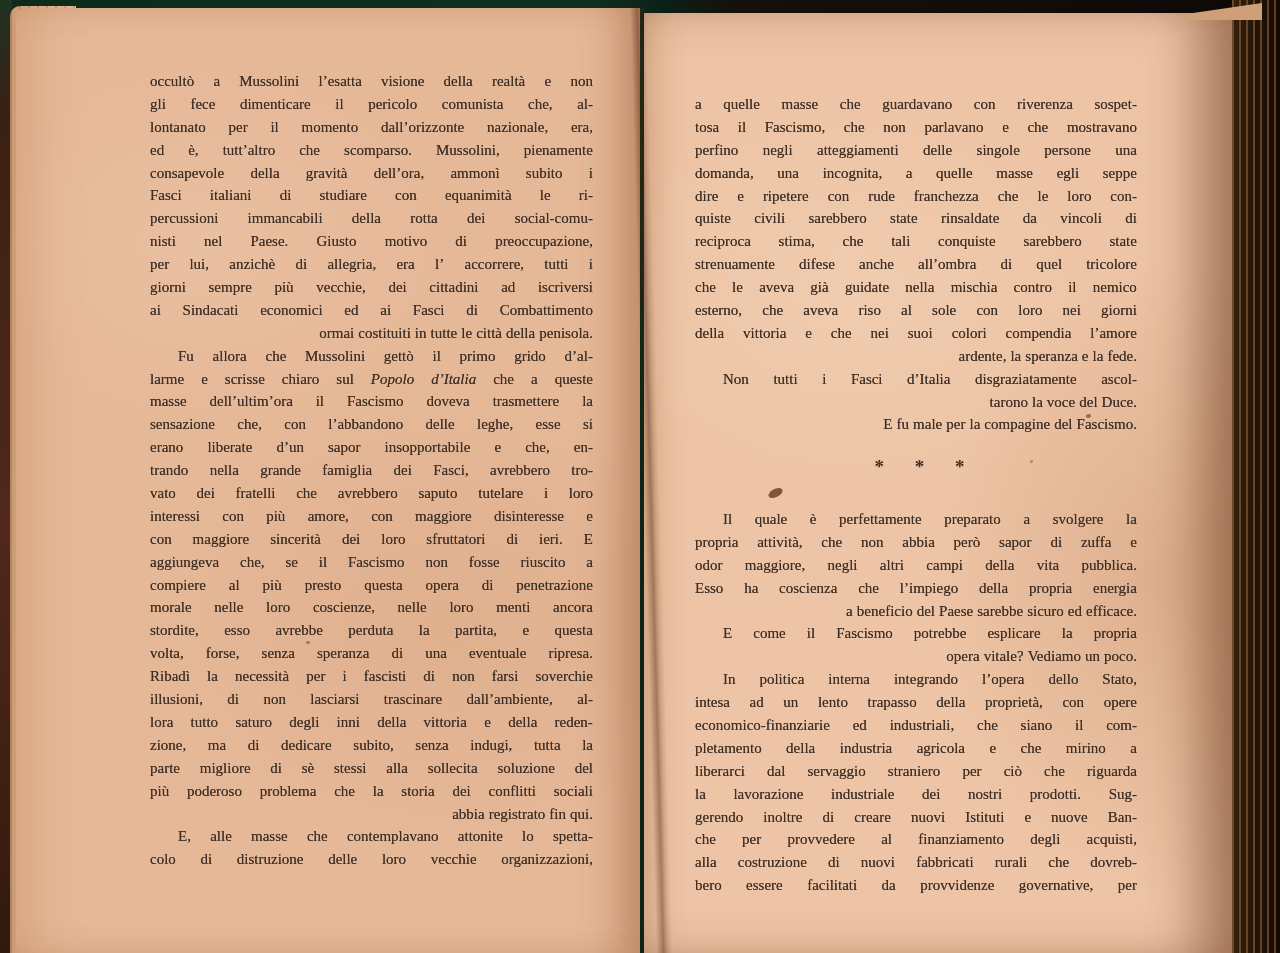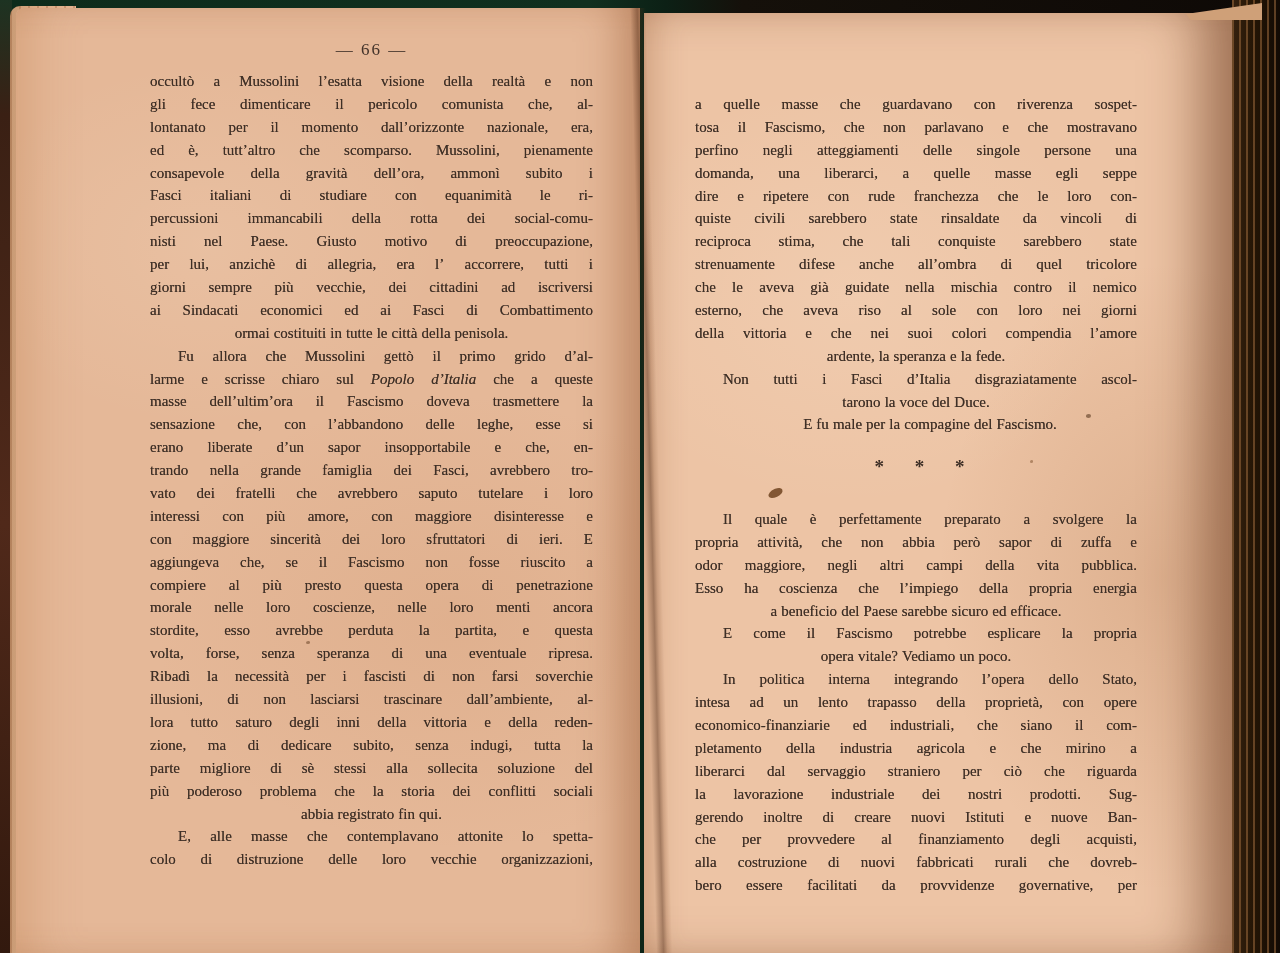--- a/index.html
+++ b/index.html
@@ -59,21 +59,21 @@
   .page-num{
     position:absolute;text-align:center;font-size:17px;letter-spacing:2px;
     color:#43332a;
   }
   .textcol{position:absolute;color:#3e2f26;font-size:15px;}
   .line{
     display:flex;justify-content:space-between;align-items:baseline;
     height:22.9px;line-height:22.9px;white-space:nowrap;
     text-shadow:0 0 .6px rgba(62,47,38,.75);
   }
-  .line.nojust{justify-content:center;gap:.27em;}
+  .line.nojust{justify-content:flex-end;gap:.27em;}
   .line.indent{padding-left:28px;}
   .line i{}
   .separator{
     position:absolute;text-align:center;font-weight:bold;font-size:19px;
     letter-spacing:13px;color:#3e2f26;padding-left:10px;
   }
   
   .speck{position:absolute;border-radius:60% 45% 55% 50%;}
   .speck.s1{left:768px;top:489px;width:15px;height:8px;background:#6f431f;opacity:.85;transform:rotate(-24deg);}
   .speck.s2{left:1086px;top:414px;width:5px;height:4px;background:#5c3a22;opacity:.6;}
@@ -88,21 +88,20 @@
   <div class="cover-edge-left"></div>
   <div class="stack-left"></div>
 
   <div class="page-left"></div>
   <div class="page-right"></div>
   <div class="gutter-crease"></div>
 
   <div class="stack-right"></div>
   <div class="corner-wedge"></div>
 
-  <div class="page-num" style="left:150px;top:40px;width:443px;">— 66 —</div>
 
 
   <div class="textcol" style="left:150px;top:70px;width:443px;">
       <div class="line">
         <span>occultò</span>
         <span>a</span>
         <span>Mussolini</span>
         <span>l’esatta</span>
         <span>visione</span>
         <span>della</span>
@@ -481,21 +480,21 @@
         <span>negli</span>
         <span>atteggiamenti</span>
         <span>delle</span>
         <span>singole</span>
         <span>persone</span>
         <span>una</span>
       </div>
       <div class="line">
         <span>domanda,</span>
         <span>una</span>
-        <span>liberarci,</span>
+        <span>incognita,</span>
         <span>a</span>
         <span>quelle</span>
         <span>masse</span>
         <span>egli</span>
         <span>seppe</span>
       </div>
       <div class="line">
         <span>dire</span>
         <span>e</span>
         <span>ripetere</span>

